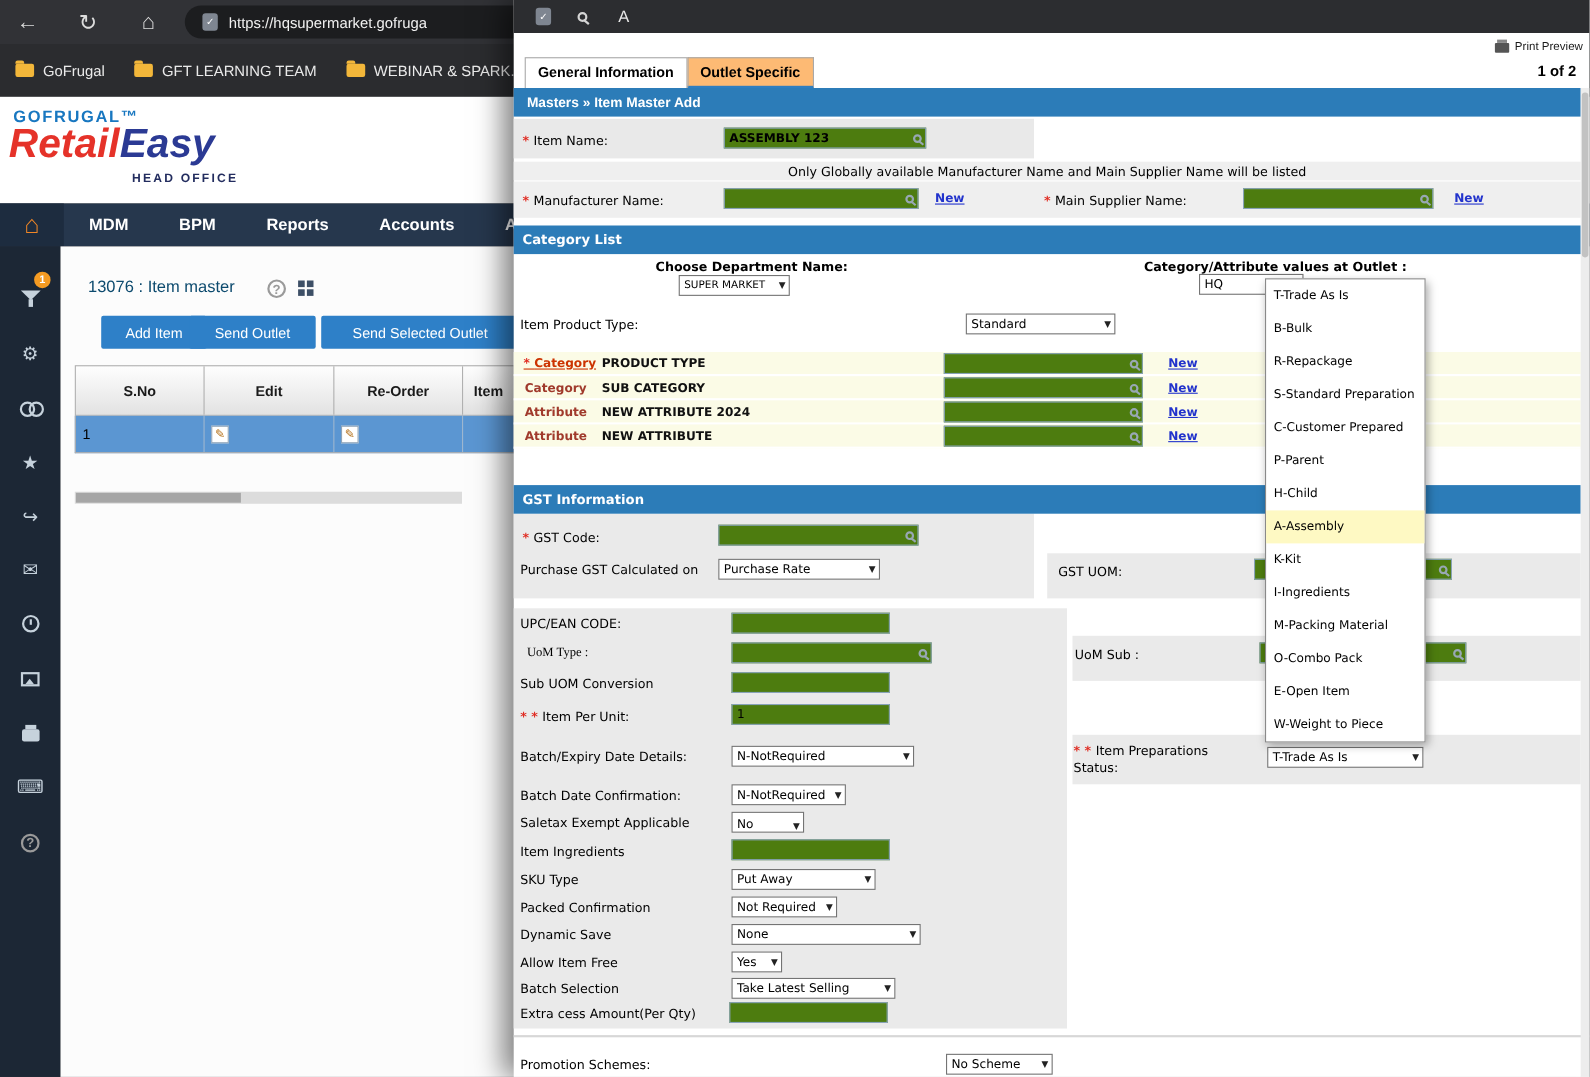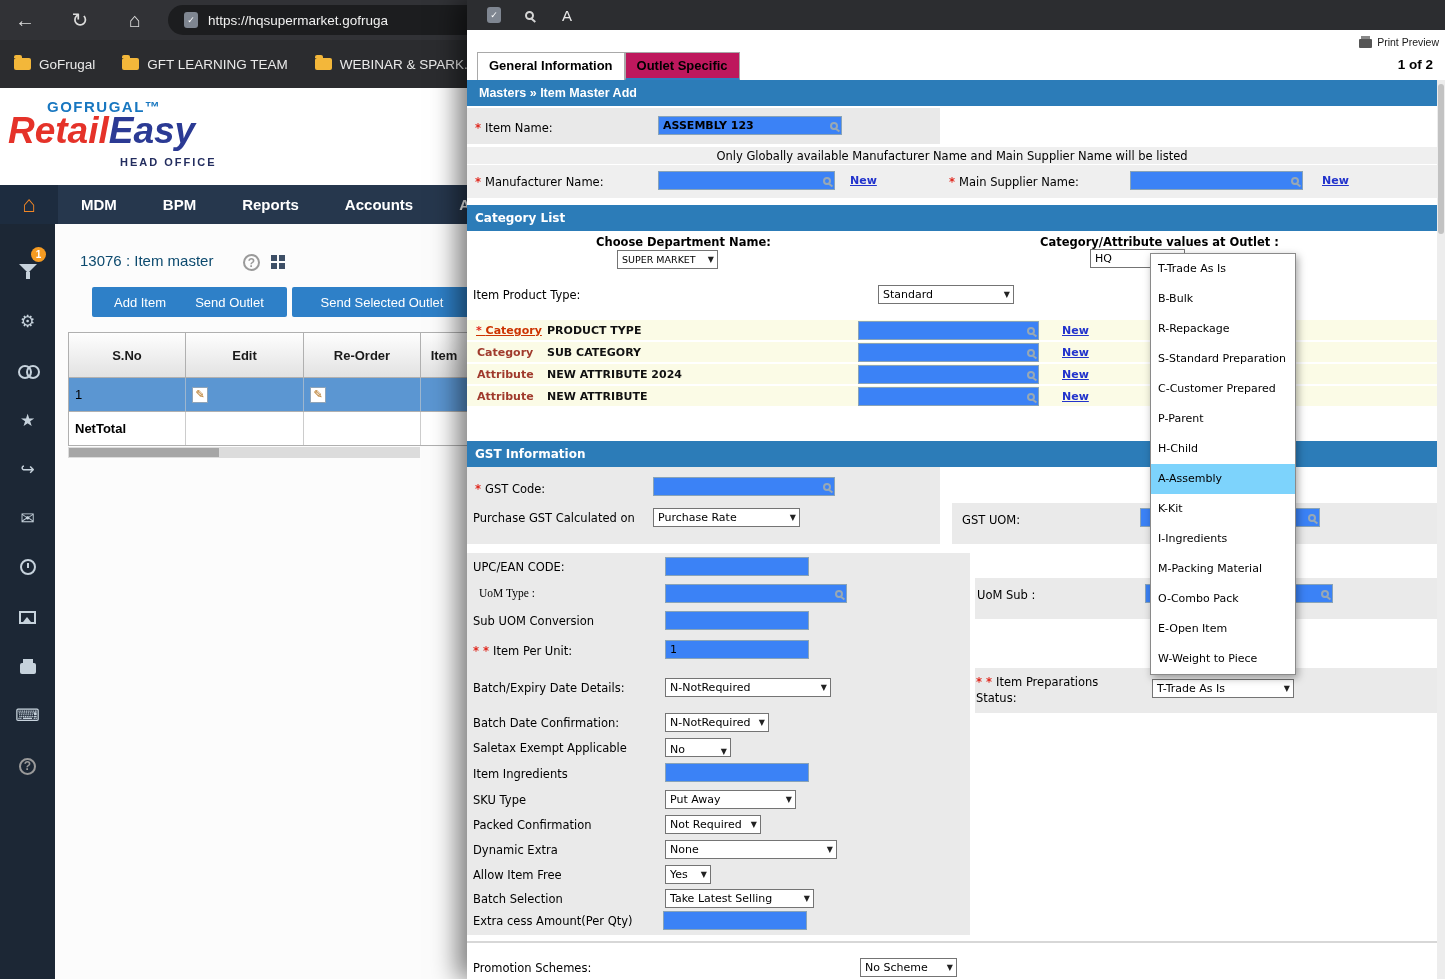--- a/index.html
+++ b/index.html
@@ -21,21 +21,21 @@
                display:flex; align-items:center; color:#eaeaea; font-size:13.5px; }
   .bm { display:flex; align-items:center; gap:8px; margin-left:27px; white-space:nowrap; }
   .bm:first-child { margin-left:14px; }
   .folder { width:17px; height:12px; background:#f3b73a; border-radius:2px; position:relative; flex:none; }
   .folder::before { content:""; position:absolute; top:-3px; left:0; width:8px; height:3px;
                     background:#f3b73a; border-radius:2px 2px 0 0; }
 
   
   .logoarea { position:absolute; left:0; top:88px; width:1445px; height:97px; background:#fff; }
   .gofrugal { position:absolute; left:12px; top:10px; color:#1877c0; font-weight:bold;
-              font-size:15px; letter-spacing:1.5px;margin-left:35px; }
+              font-size:15px; letter-spacing:1.5px; }
   .retailline { position:absolute; left:8px; top:22px; font-size:37px; font-weight:bold; font-style:italic; }
   .r1 { color:#e53229; } .r2 { color:#2b3a94; }
   .headoffice { position:absolute; left:120px; top:68px; color:#232d5f; font-weight:bold;
                 font-size:11px; letter-spacing:2px; }
 
   
   .nav { position:absolute; left:0; top:185px; width:1445px; height:39px; background:#26374d;
          display:flex; align-items:stretch; color:#fff; }
   .nav-home { width:58px; background:#1d2c3f; display:flex; align-items:center; justify-content:center; }
   .nav-home span { color:#f08626; font-size:23px; }
@@ -101,34 +101,34 @@
                  background:#d5d5d5; transform:rotate(40deg); }
   .ra { margin-right:18px; font-size:15px; color:#e8e8e8; }
   .printprev { position:absolute; right:6px; top:36px; display:flex; align-items:center; gap:5px;
                font-size:10.5px; color:#1a1a1a; }
   .pp-ic { width:13px; height:9px; background:#555; border-radius:1px; position:relative; margin-top:2px; }
   .pp-ic::before { content:""; position:absolute; top:-3px; left:2px; width:9px; height:3px; background:#888; }
   .pageof { position:absolute; right:12px; top:57px; font-weight:bold; font-size:13.5px; color:#000; }
   .tabs { position:absolute; left:10px; top:52px; display:flex; }
   .tab { border:1px solid #a9a9a9; background:#fff; font-weight:bold; font-size:13px; padding:5px 11px;
          white-space:nowrap; }
-  .tab.active { border-bottom:3px solid #2f7ec0; background:#be185d; }
+  .tab.active { border-bottom:3px solid #2f7ec0; background:#fdba74; }
   .bc { position:absolute; left:0; top:80px; width:970px; height:26px; background:#2c7cb8; color:#fff;
         font-weight:bold; font-size:12.5px; line-height:26px; padding-left:12px; }
   .bluebar { position:absolute; width:970px; height:26px; background:#2c7cb8; color:#fff;
              font-weight:bold; font-size:12px; line-height:26px; padding-left:8px;
              font-family:"DejaVu Sans", sans-serif; }
   .gp { position:absolute; background:#eaeaea; }
   .lbl { position:absolute; font-size:11.5px; font-family:"DejaVu Sans", sans-serif; color:#000;
          white-space:nowrap; }
   .b { font-weight:bold; }
   .req { color:#e02a20; font-weight:bold; }
   .new { position:absolute; font-size:11px; font-weight:bold; color:#2233cc; text-decoration:underline;
          font-family:"DejaVu Sans", sans-serif; }
-  .box { position:absolute; height:19px; background:#3b82f6; border:1px solid #88a3b8; display:flex;
+  .box { position:absolute; height:19px; background:#4d7c0f; border:1px solid #88a3b8; display:flex;
          align-items:center; padding:0 3px; }
   .box input { border:none; outline:none; background:transparent; flex:1; min-width:0;
                font-family:"DejaVu Sans", sans-serif; font-size:11px; padding:0 1px; }
   .boldval input { font-weight:bold; }
   .mag { flex:none; width:8px; height:8px; border:2px solid #98a8b4; border-radius:50%;
          position:relative; margin-left:3px; }
   .mag::after { content:""; position:absolute; right:-4px; bottom:-3px; width:5px; height:2px;
                 background:#98a8b4; transform:rotate(40deg); }
   .selbox { position:absolute; height:19px; background:#fff; border:1px solid #747474; display:flex;
             align-items:center; justify-content:space-between; padding:0 3px 0 4px; font-size:11px;
@@ -140,21 +140,21 @@
   .catrow { height:22px; background:#fbfbe6; border-bottom:2px solid #fff; position:relative; }
   .cattype { position:absolute; left:10px; top:4px; font-size:11px; font-weight:bold; color:#a03a2c;
              font-family:"DejaVu Sans", sans-serif; }
   .cattype.link { color:#cc3300; text-decoration:underline; }
   .catname { position:absolute; left:80px; top:4px; font-size:11px; font-weight:bold; color:#111;
              font-family:"DejaVu Sans", sans-serif; }
   .ddl { position:absolute; left:683px; top:253px; width:146px; background:#fff; border:1px solid #8a8a8a;
          box-shadow:2px 3px 8px rgba(0,0,0,.35); z-index:60; }
   .opt { height:30px; line-height:30px; padding-left:7px; font-size:11px;
          font-family:"DejaVu Sans", sans-serif; white-space:nowrap; }
-  .opt.hl { background:#7dd3fc; }
+  .opt.hl { background:#fef9c3; }
   .divider { position:absolute; left:0; top:941px; width:978px; height:2px; background:#d7d7d7; }
   .vtrack { position:absolute; left:970px; top:80px; width:8px; height:899px; background:#ededed; }
   .vthumb { position:absolute; left:971px; top:84px; width:6px; height:150px; background:#c2c2c2;
             border-radius:3px; z-index:2; }
 </style>
 </head>
 <body>
 
 <div class="screen">
 
@@ -261,26 +261,20 @@
       <div class="d-row row-sel">
         <div class="td" style="width:117px;">1</div>
         <div class="td" style="width:118px;">
           <span class="ed">✎</span>
         </div>
         <div class="td" style="width:117px;">
           <span class="ed">✎</span>
         </div>
         <div class="td" style="width:46px; border-right:none;"></div>
       </div>
-      <div class="d-row" style="background:#fff;">
-        <div class="td" style="width:117px; font-weight:bold; border-right:1px solid #ccc;">NetTotal</div>
-        <div class="td" style="width:118px; border-right:1px solid #ccc;"></div>
-        <div class="td" style="width:117px; border-right:1px solid #ccc;"></div>
-        <div class="td" style="width:46px; border-right:none;"></div>
-      </div>
     </div>
     <div class="scrolltrack">
         <div class="scrollthumb"></div>
       </div>
   </div>
 
   <div class="popup">
 
     <div class="p-url">
       <span class="sitebadge" style="margin-left:20px;">✓</span>
@@ -453,21 +447,21 @@
       <span>Put Away</span>
       <span class="arr">▼</span>
     </div>
 
     <span class="lbl" style="left:6px; top:818px;">Packed Confirmation</span>
     <div class="selbox" style="left:198px; top:815px; width:96px;">
       <span>Not Required</span>
       <span class="arr">▼</span>
     </div>
 
-    <span class="lbl" style="left:6px; top:843px;">Dynamic Extra</span>
+    <span class="lbl" style="left:6px; top:843px;">Dynamic Save</span>
     <div class="selbox" style="left:198px; top:840px; width:172px;">
       <span>None</span>
       <span class="arr">▼</span>
     </div>
 
     <span class="lbl" style="left:6px; top:868px;">Allow Item Free</span>
     <div class="selbox" style="left:198px; top:865px; width:46px;">
       <span>Yes</span>
       <span class="arr">▼</span>
     </div>

